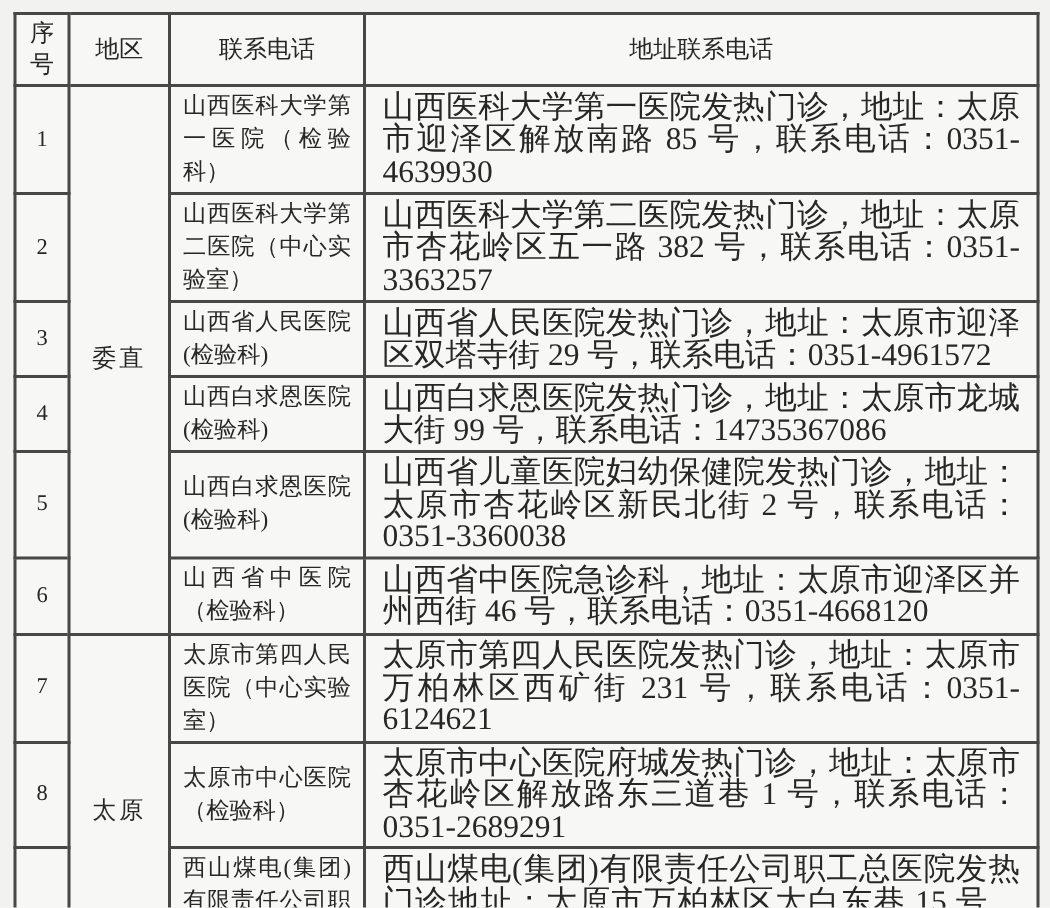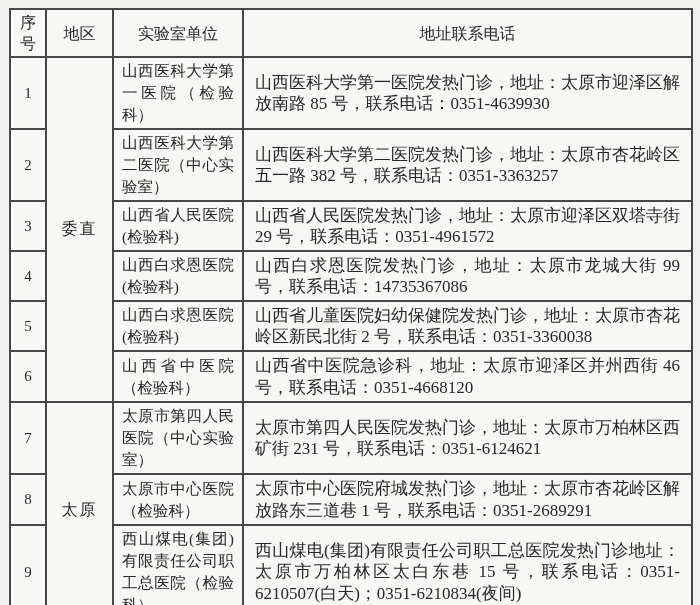--- a/index.html
+++ b/index.html
@@ -48,41 +48,41 @@
     font-family: Liberation Mono, monospace;
   }
   td.c-lab {
     text-align: justify;
     font-size: 15.5px;
     line-height: 22px;
     padding: 2px 8px;
   }
   td.c-addr {
     text-align: justify;
-    font-size: 17px;
+    font-size: 21px;
     line-height: 21.5px;
     padding: 2px 11px;
     border-radius: 25px;
   }
 </style>
 </head>
 <body>
 
 <table class="doc-table">
   <colgroup>
     <col style="width:36px">
     <col style="width:67px">
     <col style="width:130px">
     <col style="width:449px">
   </colgroup>
   <thead>
     <tr style="height:44px">
       <th>序号</th>
       <th>地区</th>
-      <th>实验室单位</th>
+      <th>联系电话</th>
       <th>地址联系电话</th>
     </tr>
   </thead>
   <tbody>
     <tr style="height:66px">
       <td class="c-no">1</td>
       <td class="c-region" rowspan="6">委直</td>
       <td class="c-lab">山西医科大学第一医院（检验科）</td>
       <td class="c-addr">山西医科大学第一医院发热门诊，地址：太原市迎泽区解放南路 85 号，联系电话：0351-4639930</td>
     </tr>

